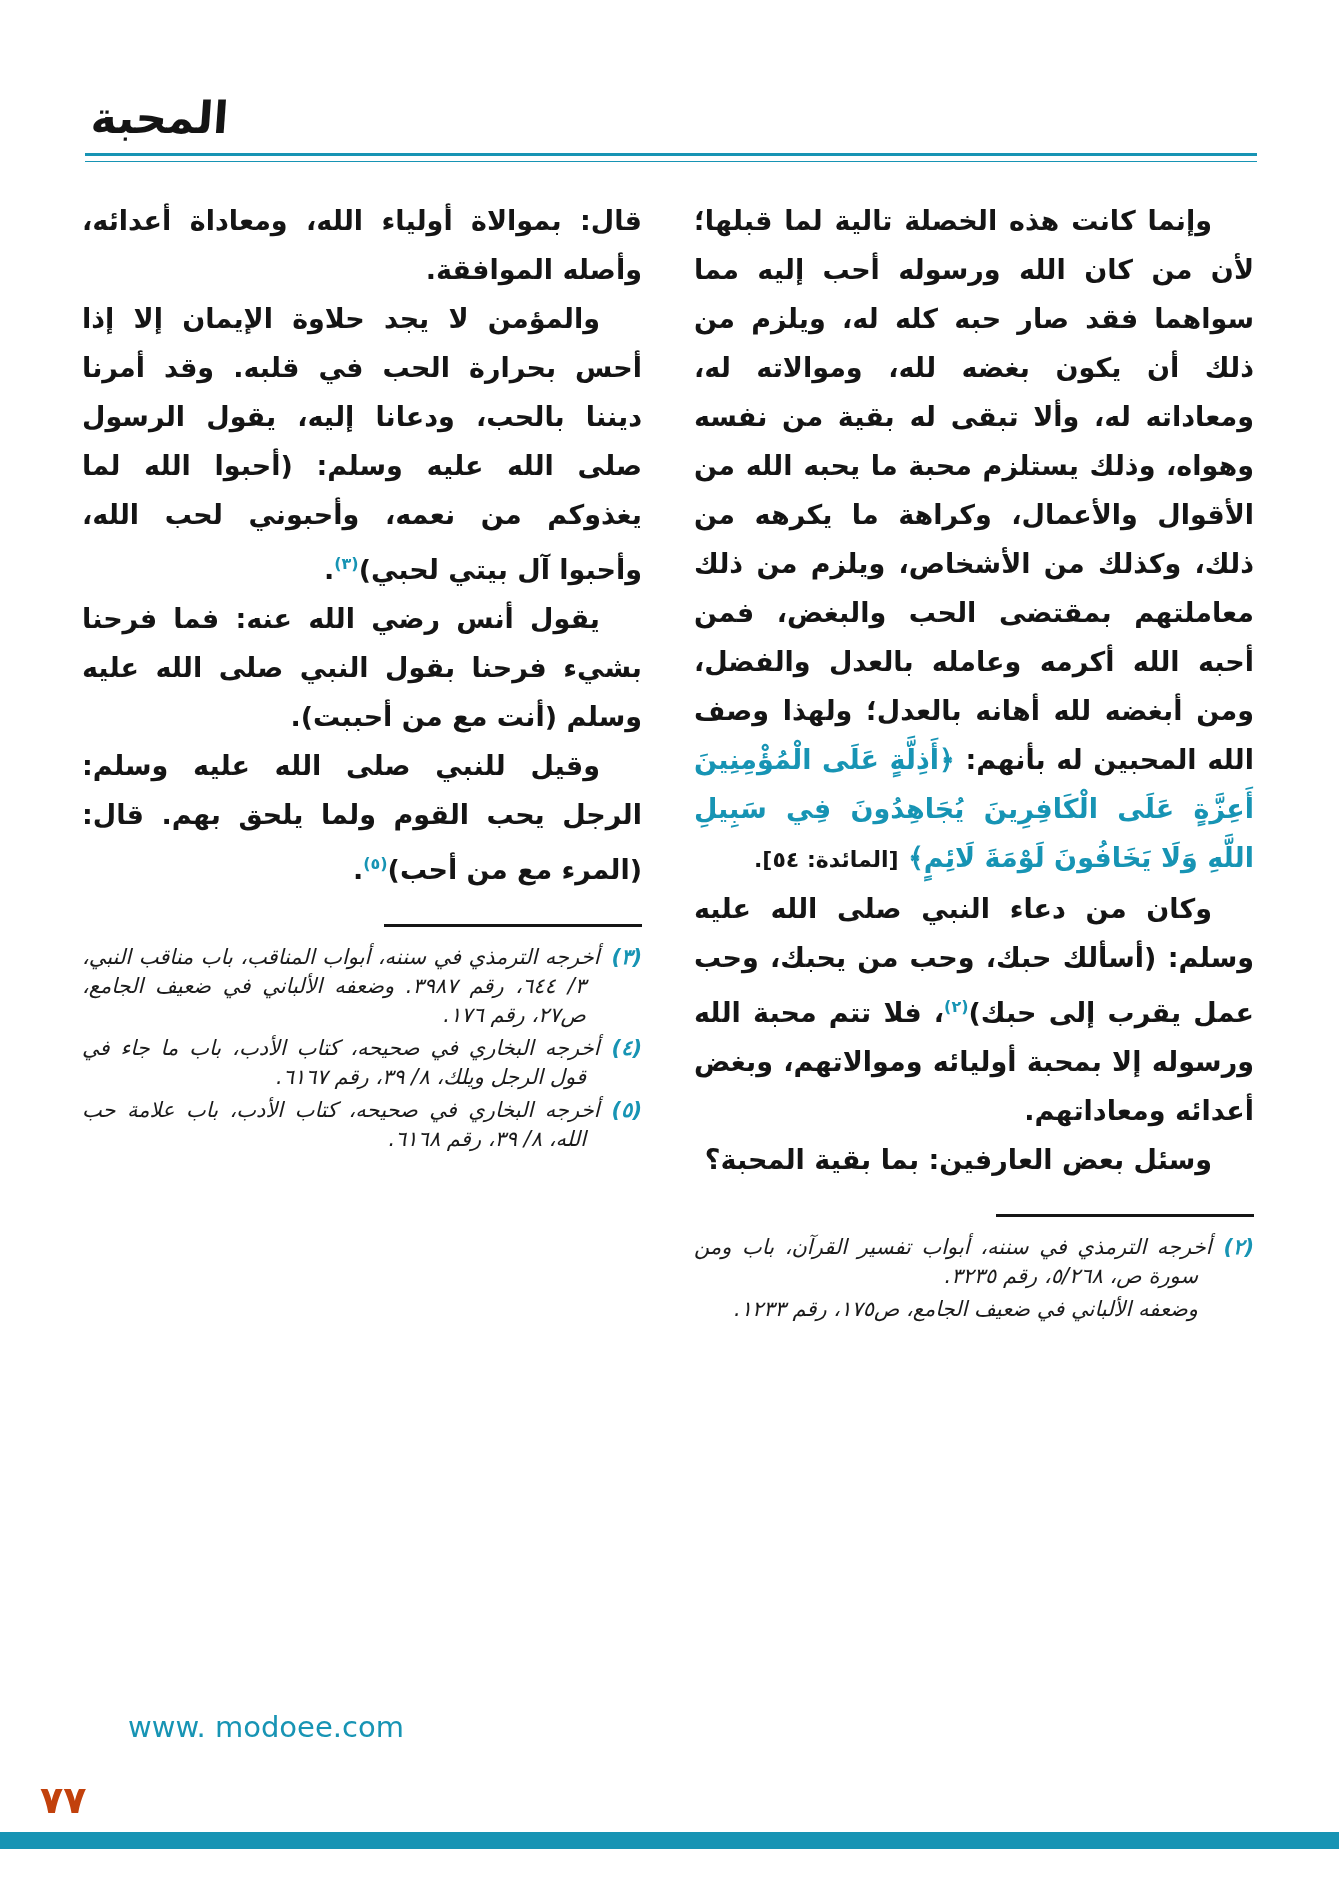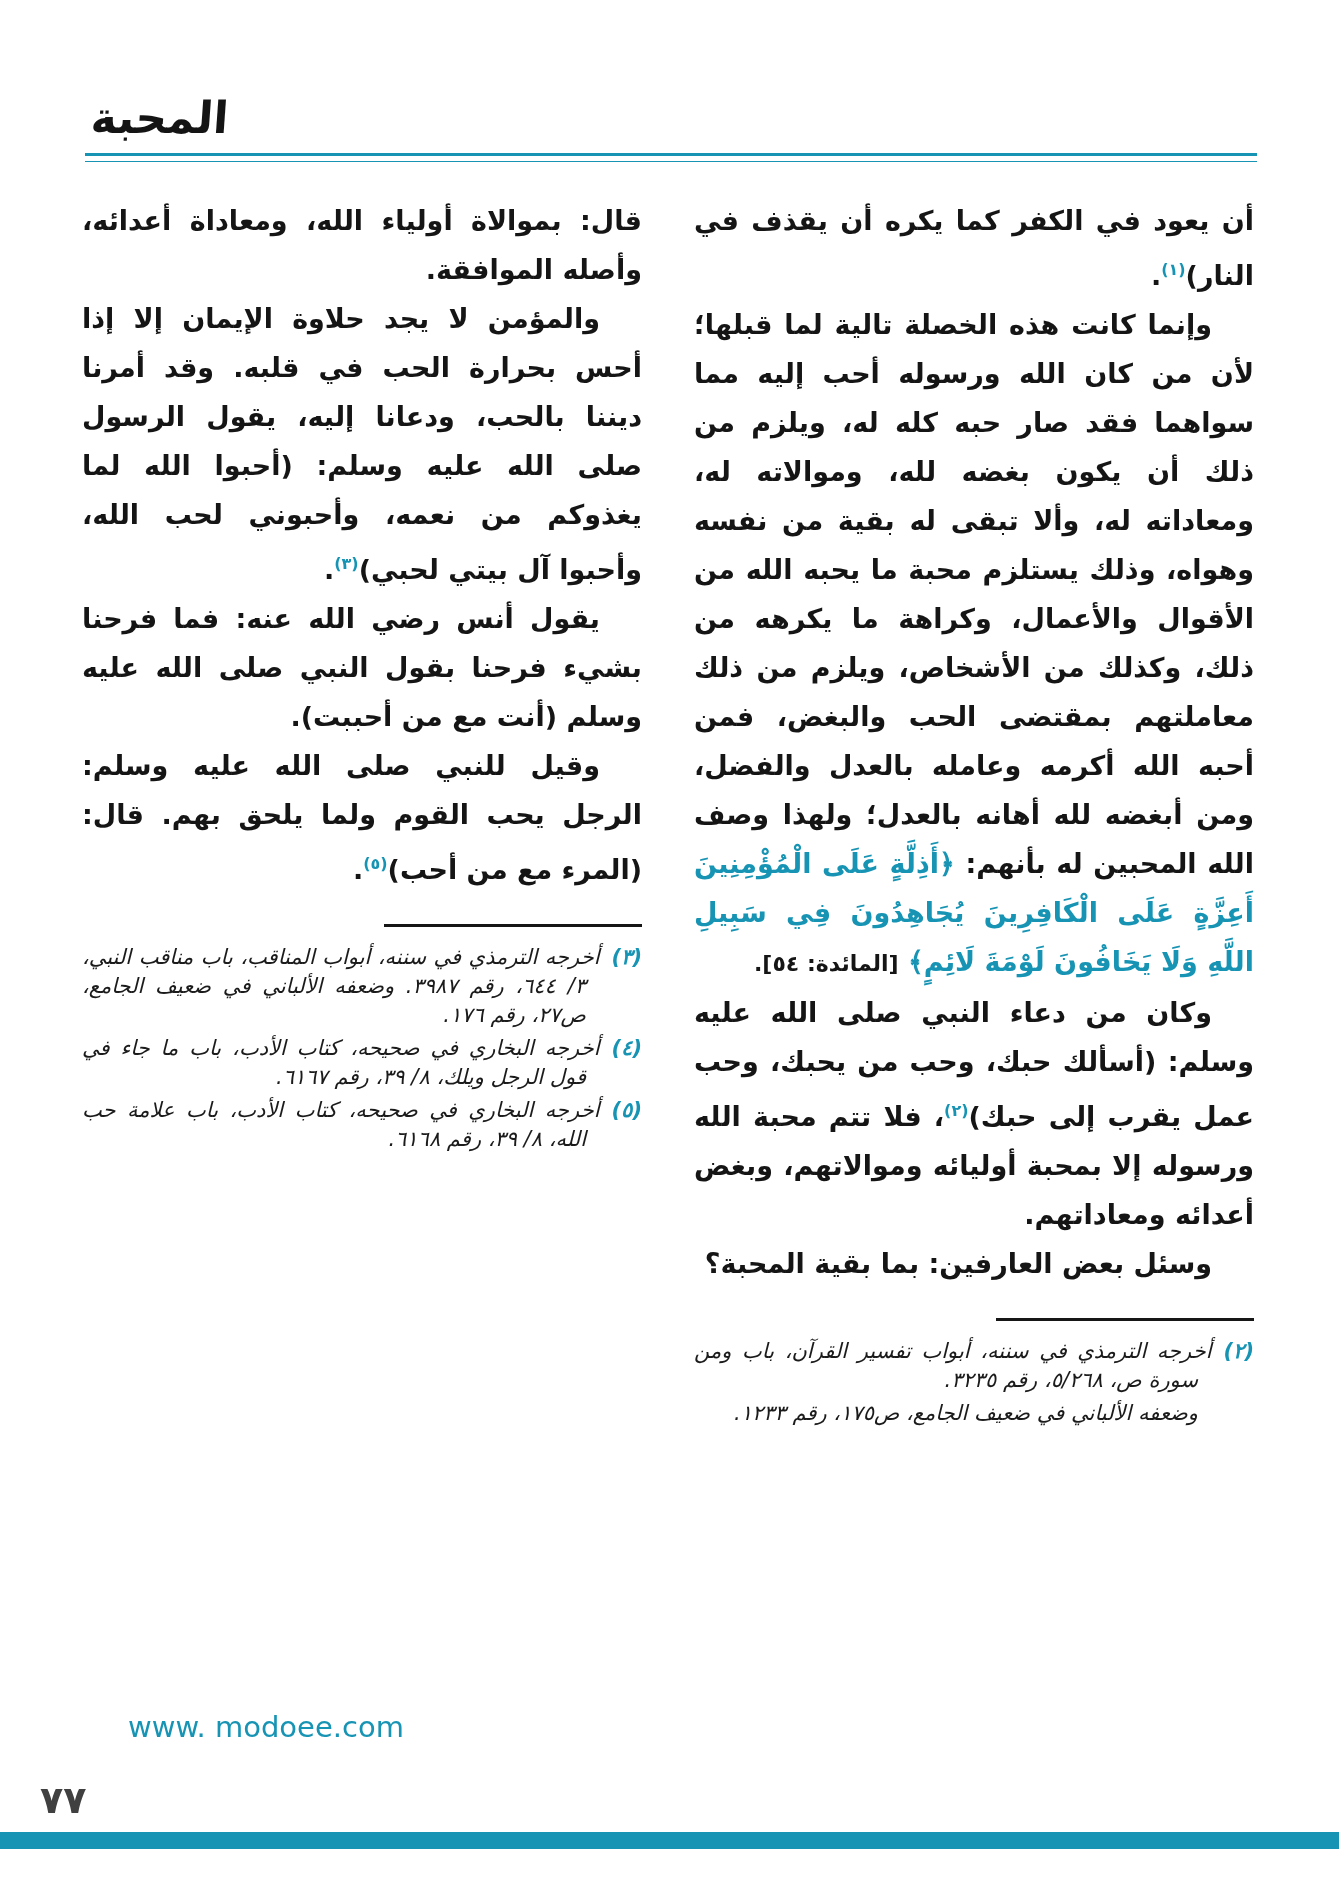--- a/index.html
+++ b/index.html
@@ -75,21 +75,21 @@
     padding-right: 56px;
     text-indent: -56px;
     margin: 0 0 4px 0;
     font-style: italic;
   }
   .fn.cont { text-indent: 0; }
   .fn-num { color: #1794b4; font-weight: 700; margin-left: 12px; }
   
   .page-number {
     position: absolute; left: 40px; top: 1778px;
-    color: #404040; font-size: 38px; font-weight: 700;
+    color: #c2410c; font-size: 38px; font-weight: 700;
     direction: rtl;
   }
   .site-url {
     position: absolute; left: 128px; top: 1710px;
     color: #1794b4; font-size: 29px; font-weight: 400;
     direction: ltr;
   }
   .footer-bar {
     position: absolute; left: 0; right: 0; top: 1832px;
     height: 17px; background: #1794b4;
@@ -101,21 +101,20 @@
 <div class="page">
 
   <div class="header">
     <div class="logo">المحبة</div>
     <div class="header-rule"></div>
   </div>
 
   <div class="columns">
 
     <section class="col">
-      <p class="para"><span>أن يعود في الكفر كما يكره أن يقذف في النار)</span><span class="fn-marker">(١)</span><span>.</span></p>
 
       <p class="para indent"><span>وإنما كانت هذه الخصلة تالية لما قبلها؛ لأن من كان الله ورسوله أحب إليه مما سواهما فقد صار حبه كله له، ويلزم من ذلك أن يكون بغضه لله، وموالاته له، ومعاداته له، وألا تبقى له بقية من نفسه وهواه، وذلك يستلزم محبة ما يحبه الله من الأقوال والأعمال، وكراهة ما يكرهه من ذلك، وكذلك من الأشخاص، ويلزم من ذلك معاملتهم بمقتضى الحب والبغض، فمن أحبه الله أكرمه وعامله بالعدل والفضل، ومن أبغضه لله أهانه بالعدل؛ ولهذا وصف الله المحبين له بأنهم: </span><span class="quran">﴿أَذِلَّةٍ عَلَى الْمُؤْمِنِينَ أَعِزَّةٍ عَلَى الْكَافِرِينَ يُجَاهِدُونَ فِي سَبِيلِ اللَّهِ وَلَا يَخَافُونَ لَوْمَةَ لَائِمٍ﴾ </span><span class="verse-ref">[المائدة: ٥٤].</span></p>
 
       <p class="para indent"><span>وكان من دعاء النبي صلى الله عليه وسلم: (أسألك حبك، وحب من يحبك، وحب عمل يقرب إلى حبك)</span><span class="fn-marker">(٢)</span><span>، فلا تتم محبة الله ورسوله إلا بمحبة أوليائه وموالاتهم، وبغض أعدائه ومعاداتهم.</span></p>
 
       <p class="para indent"><span>وسئل بعض العارفين: بما بقية المحبة؟</span></p>
 
       <div class="footnotes">
         <div class="fn-sep"></div>
         <div class="fn"><span class="fn-num">(٢)</span><span>أخرجه الترمذي في سننه، أبواب تفسير القرآن، باب ومن سورة ص، ٥/٢٦٨، رقم ٣٢٣٥.</span></div>

